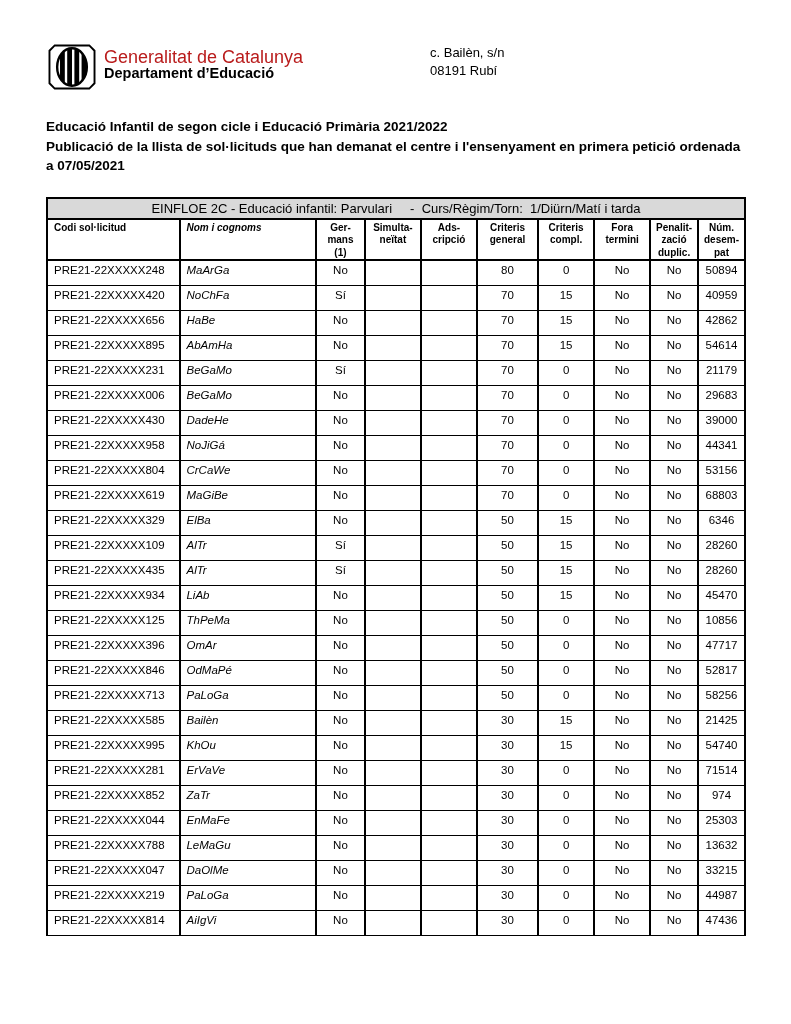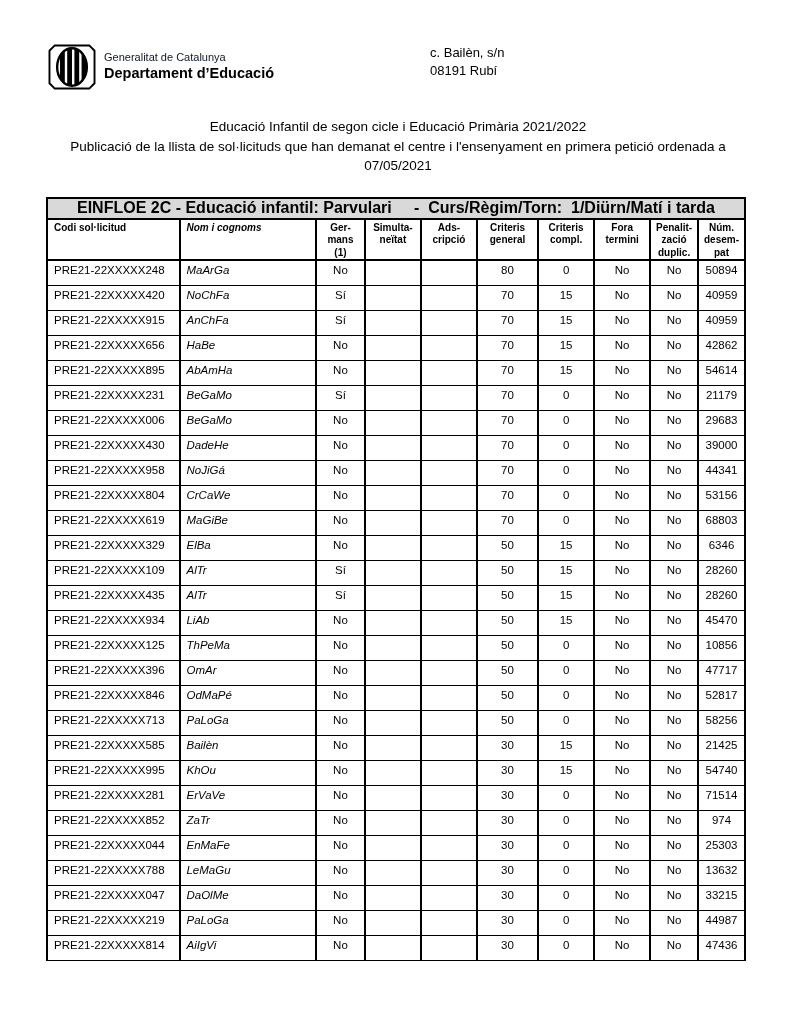--- a/index.html
+++ b/index.html
@@ -10,50 +10,49 @@
     font-family: "Liberation Sans", sans-serif;
     -webkit-font-smoothing: antialiased;
   }
   .page { position: relative; width: 791px; height: 1024px; overflow: hidden; }
 
   
   .header { display: flex; align-items: flex-start; padding: 44px 45px 0 48px; }
   .brand { display: flex; align-items: flex-start; width: 382px; }
   .logo { width: 48px; height: 46px; flex: 0 0 auto; }
   .brand-text { margin-left: 8px; padding-top: 5px; }
-  .org-line1 { font-size: 11px; color: #0f172a; line-height: 16px; }
+  .org-line1 { font-size: 18px; color: #b91c1c; line-height: 16px; }
   .org-line2 { font-size: 14.5px; font-weight: bold; line-height: 17px; }
   .school { font-size: 13px; line-height: 17.5px; }
 
   
   .doc-title {
     margin: 27px 45px 16px 46px;
-    font-size: 13.5px; font-weight: normal; line-height: 19.5px;
+    font-size: 13.5px; font-weight: bold; line-height: 19.5px;
     width: 704px;
-    text-align: center;
   }
 
   
   .tbl-wrap { margin: 21px 0 0 46px; }
   table {
     border-collapse: collapse; table-layout: fixed;
     width: 700px;
   }
   .c0 { width: 131px; } .c1 { width: 133px; } .c2 { width: 48px; }
   .c3 { width: 55px; }  .c4 { width: 55px; }  .c5 { width: 60px; }
   .c6 { width: 55px; }  .c7 { width: 55px; }  .c8 { width: 47px; }
   .c9 { width: 46px; }
 
   th, td { border: 2px solid #000; box-sizing: border-box; }
   tbody td { border-top-width: 1px; border-bottom-width: 1px; }
 
   th.caption {
     background: #d9d9d9;
     height: 21px;
-    font-size: 16px; font-weight: bold;
+    font-size: 13px; font-weight: normal;
     text-align: center; vertical-align: middle;
     white-space: pre;
     padding: 0;
   }
   tr.header-row th {
     height: 38px;
     font-size: 10px; font-weight: bold; line-height: 12.5px;
     text-align: center; vertical-align: top;
     white-space: pre-line;
     padding: 2px 1px 0 1px;
@@ -165,32 +164,20 @@
             <td class="c2">Sí</td>
             <td class="c3"></td>
             <td class="c4"></td>
             <td class="c5">70</td>
             <td class="c6">15</td>
             <td class="c7">No</td>
             <td class="c8">No</td>
             <td class="c9">40959</td>
           </tr>
           <tr>
-            <td class="c0">PRE21-22XXXXX915</td>
-            <td class="c1">AnChFa</td>
-            <td class="c2">Sí</td>
-            <td class="c3"></td>
-            <td class="c4"></td>
-            <td class="c5">70</td>
-            <td class="c6">15</td>
-            <td class="c7">No</td>
-            <td class="c8">No</td>
-            <td class="c9">40959</td>
-          </tr>
-          <tr>
             <td class="c0">PRE21-22XXXXX656</td>
             <td class="c1">HaBe</td>
             <td class="c2">No</td>
             <td class="c3"></td>
             <td class="c4"></td>
             <td class="c5">70</td>
             <td class="c6">15</td>
             <td class="c7">No</td>
             <td class="c8">No</td>
             <td class="c9">42862</td>

